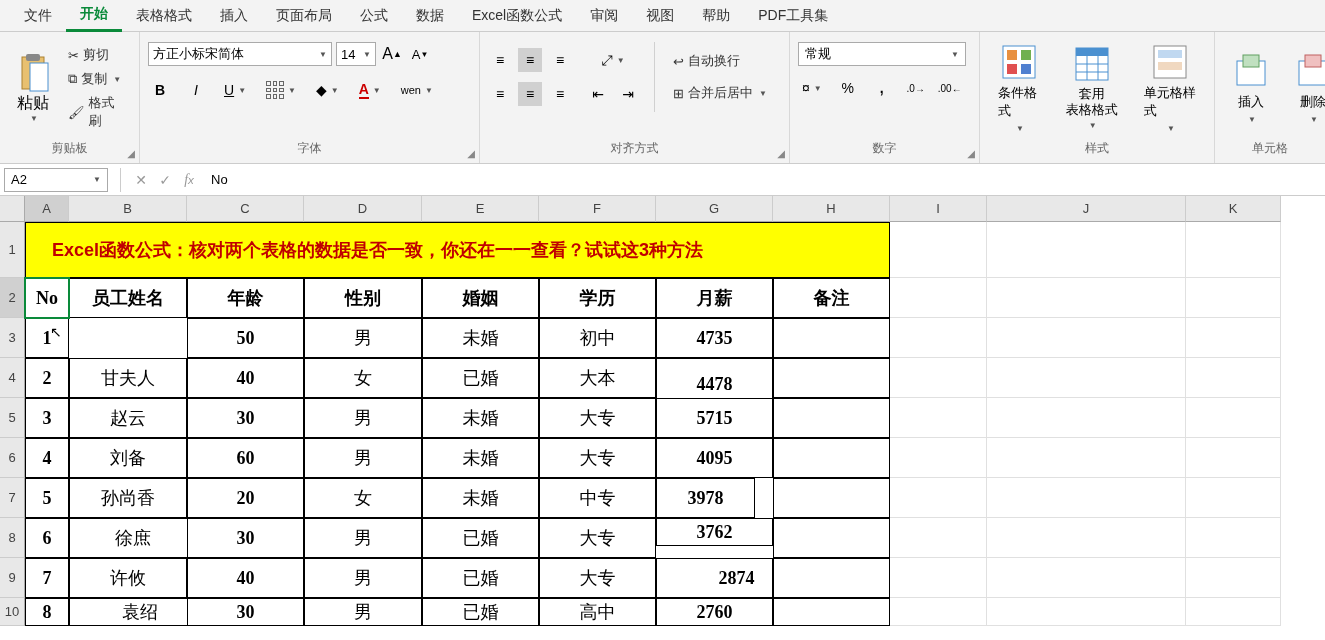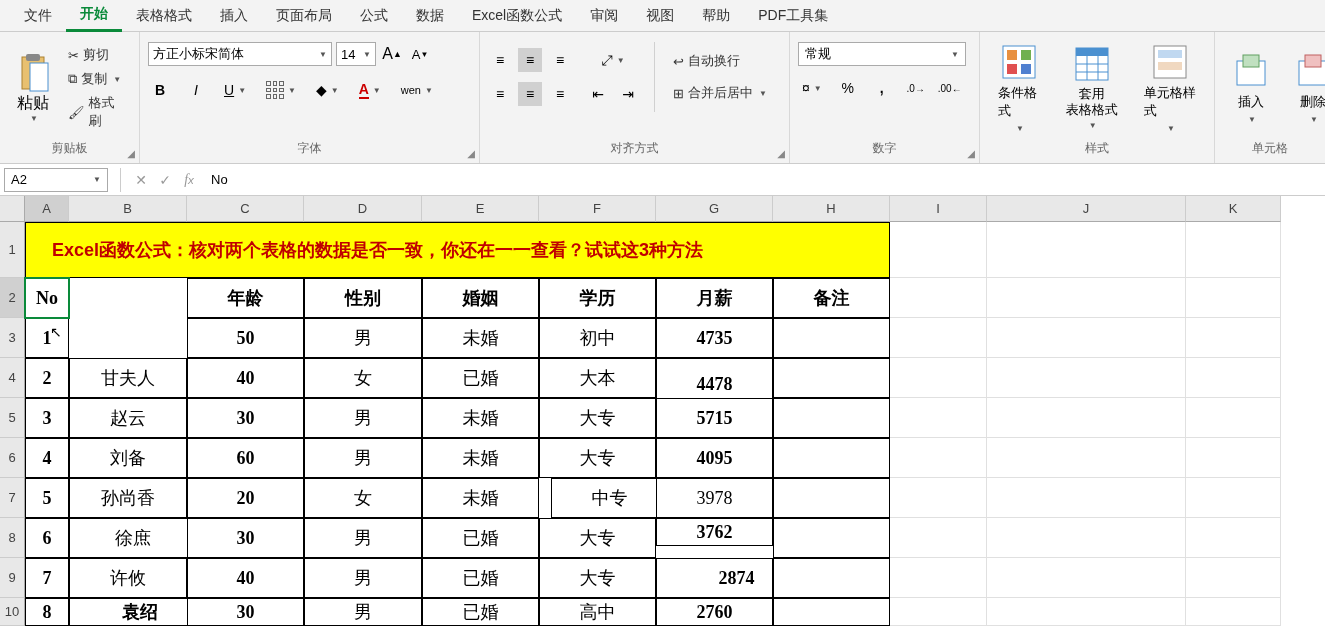--- a/index.html
+++ b/index.html
@@ -351,20 +351,21 @@
         <div class="row-header" style="height: 40px;">8</div>
         <div class="row-header" style="height: 40px;">9</div>
         <div class="row-header" style="height: 28px;">10</div>
       </div>
     <div class="cells" id="cells" style="width: 1256px;">
         <div class="cell title-cell" style="position: absolute; left: 0px; top: 0px; width: 865px; height: 56px;">Excel函数公式：核对两个表格的数据是否一致，你还在一一查看？试试这3种方法</div>
         <div class="cell" style="position: absolute; left: 865px; top: 0px; width: 97px; height: 56px;"></div>
         <div class="cell" style="position: absolute; left: 962px; top: 0px; width: 199px; height: 56px;"></div>
         <div class="cell" style="position: absolute; left: 1161px; top: 0px; width: 95px; height: 56px;"></div>
         <div class="cell data-cell header-cell selected-cell" style="position: absolute; left: 0px; top: 56px; width: 44px; height: 40px;">No</div>
+        <div class="cell data-cell header-cell" style="position: absolute; left: 44px; top: 56px; width: 118px; height: 40px;">员工姓名</div>
         <div class="cell data-cell header-cell" style="position: absolute; left: 162px; top: 56px; width: 117px; height: 40px;">年龄</div>
         <div class="cell data-cell header-cell" style="position: absolute; left: 397px; top: 56px; width: 117px; height: 40px;">婚姻</div>
         <div class="cell data-cell header-cell" style="position: absolute; left: 279px; top: 56px; width: 118px; height: 40px;">性别</div>
         <div class="cell data-cell header-cell" style="position: absolute; left: 514px; top: 56px; width: 117px; height: 40px;">学历</div>
         <div class="cell data-cell header-cell" style="position: absolute; left: 631px; top: 56px; width: 117px; height: 40px;">月薪</div>
         <div class="cell data-cell header-cell" style="position: absolute; left: 748px; top: 56px; width: 117px; height: 40px;">备注</div>
         <div class="cell" style="position: absolute; left: 865px; top: 56px; width: 97px; height: 40px;"></div>
         <div class="cell" style="position: absolute; left: 962px; top: 56px; width: 199px; height: 40px;"></div>
         <div class="cell" style="position: absolute; left: 1161px; top: 56px; width: 95px; height: 40px;"></div>
         <div class="cell data-cell header-cell" style="font-weight: bold; position: absolute; left: 0px; top: 96px; width: 44px; height: 40px;">1</div>
@@ -408,22 +409,22 @@
         <div class="cell data-cell" style="font-weight: bold; position: absolute; left: 631px; top: 216px; width: 117px; height: 40px;">4095</div>
         <div class="cell data-cell" style="position: absolute; left: 748px; top: 216px; width: 117px; height: 40px;"></div>
         <div class="cell" style="position: absolute; left: 865px; top: 216px; width: 97px; height: 40px;"></div>
         <div class="cell" style="position: absolute; left: 962px; top: 216px; width: 199px; height: 40px;"></div>
         <div class="cell" style="position: absolute; left: 1161px; top: 216px; width: 95px; height: 40px;"></div>
         <div class="cell data-cell header-cell" style="font-weight: bold; position: absolute; left: 0px; top: 256px; width: 44px; height: 40px;">5</div>
         <div class="cell data-cell" style="position: absolute; left: 44px; top: 256px; width: 118px; height: 40px;">孙尚香</div>
         <div class="cell data-cell" style="font-weight: bold; position: absolute; left: 162px; top: 256px; width: 117px; height: 40px;">20</div>
         <div class="cell data-cell" style="position: absolute; left: 279px; top: 256px; width: 118px; height: 40px;">女</div>
         <div class="cell data-cell" style="position: absolute; left: 397px; top: 256px; width: 117px; height: 40px;">未婚</div>
-        <div class="cell data-cell" style="position: absolute; left: 526px; top: 256px; width: 117px; height: 40px;">中专</div>
-        <div class="cell data-cell" style="font-weight: normal; position: absolute; left: 631px; top: 256px; width: 117px; height: 40px;">3978</div>
+        <div class="cell data-cell" style="position: absolute; left: 514px; top: 256px; width: 117px; height: 40px;">中专</div>
+        <div class="cell data-cell" style="font-weight: bold; position: absolute; left: 631px; top: 256px; width: 99px; height: 40px;">3978</div>
         <div class="cell data-cell" style="position: absolute; left: 748px; top: 256px; width: 117px; height: 40px;"></div>
         <div class="cell" style="position: absolute; left: 865px; top: 256px; width: 97px; height: 40px;"></div>
         <div class="cell" style="position: absolute; left: 962px; top: 256px; width: 199px; height: 40px;"></div>
         <div class="cell" style="position: absolute; left: 1161px; top: 256px; width: 95px; height: 40px;"></div>
         <div class="cell data-cell header-cell" style="font-weight: bold; position: absolute; left: 0px; top: 296px; width: 44px; height: 40px;">6</div>
         <div class="cell data-cell" style="position: absolute; left: 44px; top: 296px; width: 128px; height: 40px;">徐庶</div>
         <div class="cell data-cell" style="font-weight: bold; position: absolute; left: 162px; top: 296px; width: 117px; height: 40px;">30</div>
         <div class="cell data-cell" style="position: absolute; left: 279px; top: 296px; width: 118px; height: 40px;">男</div>
         <div class="cell data-cell" style="position: absolute; left: 397px; top: 296px; width: 117px; height: 40px;">已婚</div>
         <div class="cell data-cell" style="position: absolute; left: 514px; top: 296px; width: 117px; height: 40px;">大专</div>
@@ -437,21 +438,21 @@
         <div class="cell data-cell" style="font-weight: bold; position: absolute; left: 162px; top: 336px; width: 117px; height: 40px;">40</div>
         <div class="cell data-cell" style="position: absolute; left: 279px; top: 336px; width: 118px; height: 40px;">男</div>
         <div class="cell data-cell" style="position: absolute; left: 397px; top: 336px; width: 117px; height: 40px;">已婚</div>
         <div class="cell data-cell" style="position: absolute; left: 514px; top: 336px; width: 117px; height: 40px;">大专</div>
         <div class="cell data-cell" style="font-weight: bold; position: absolute; left: 631px; top: 336px; width: 117px; height: 40px; padding-left: 44px;">2874</div>
         <div class="cell data-cell" style="position: absolute; left: 748px; top: 336px; width: 117px; height: 40px;"></div>
         <div class="cell" style="position: absolute; left: 865px; top: 336px; width: 97px; height: 40px;"></div>
         <div class="cell" style="position: absolute; left: 962px; top: 336px; width: 199px; height: 40px;"></div>
         <div class="cell" style="position: absolute; left: 1161px; top: 336px; width: 95px; height: 40px;"></div>
         <div class="cell data-cell header-cell" style="font-weight: bold; position: absolute; left: 0px; top: 376px; width: 44px; height: 28px;">8</div>
-        <div class="cell data-cell" style="position: absolute; left: 44px; top: 376px; width: 142px; height: 28px; font-weight: bold;">袁绍</div>
+        <div class="cell data-cell" style="position: absolute; left: 44px; top: 376px; width: 142px; height: 28px;">袁绍</div>
         <div class="cell data-cell" style="font-weight: bold; position: absolute; left: 162px; top: 376px; width: 117px; height: 28px;">30</div>
         <div class="cell data-cell" style="position: absolute; left: 279px; top: 376px; width: 118px; height: 28px;">男</div>
         <div class="cell data-cell" style="position: absolute; left: 397px; top: 376px; width: 117px; height: 28px;">已婚</div>
         <div class="cell data-cell" style="position: absolute; left: 514px; top: 376px; width: 117px; height: 28px;">高中</div>
         <div class="cell data-cell" style="font-weight: bold; position: absolute; left: 631px; top: 376px; width: 117px; height: 28px;">2760</div>
         <div class="cell data-cell" style="position: absolute; left: 748px; top: 376px; width: 117px; height: 28px;"></div>
         <div class="cell" style="position: absolute; left: 865px; top: 376px; width: 97px; height: 28px;"></div>
         <div class="cell" style="position: absolute; left: 962px; top: 376px; width: 199px; height: 28px;"></div>
         <div class="cell" style="position: absolute; left: 1161px; top: 376px; width: 95px; height: 28px;"></div>
       </div>

